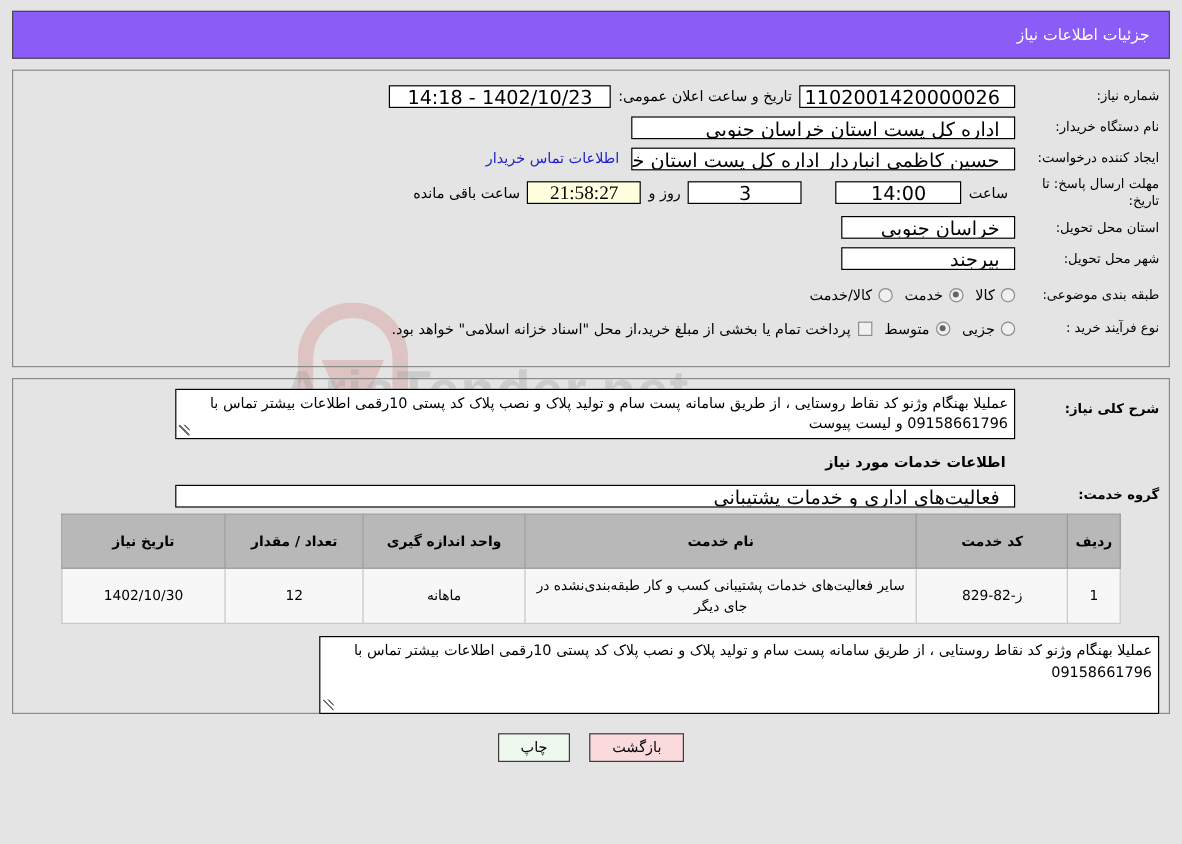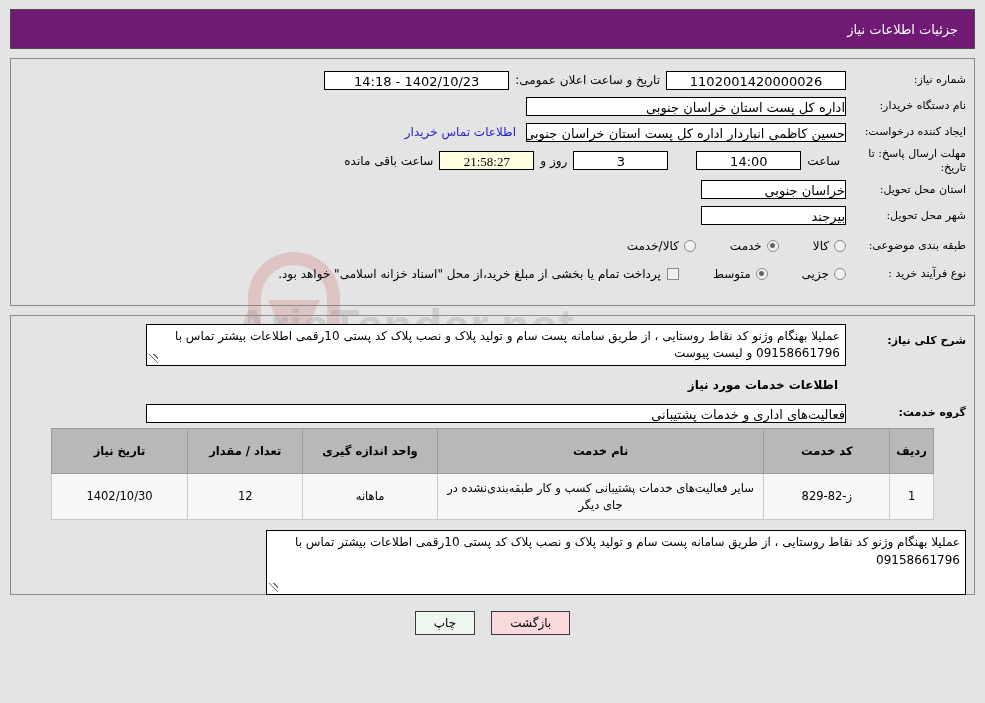--- a/index.html
+++ b/index.html
@@ -58,21 +58,21 @@
   }
 
   
   .page {
     position: relative;
     z-index: 2;
     padding: 9px 10px 0 10px;
     box-sizing: border-box;
   }
   .title-bar {
-    background: #701a75;
+    background: #8b5cf6;
     border: 1px solid #4a4a4a;
     height: 40px;
     line-height: 40px;
     color: #ffffff;
     font-size: 13px;
     padding: 0 16px;
     box-sizing: border-box;
     text-align: right;
   }
 
@@ -104,22 +104,22 @@
     font-size: 11px;
     white-space: normal;
     line-height: 1.25;
   }
   .lbl-b { font-weight: bold; }
   .fld {
     border: 1px solid #000;
     background: #fff;
     height: 19px;
     line-height: 19px;
-    font-size: 13px;
-    padding: 0 0;
+    font-size: 16px;
+    padding: 0 12px;
     box-sizing: border-box;
     text-align: right;
     overflow: hidden;
     white-space: nowrap;
   }
   .fld-center { text-align: center; }
   .w-num     { width: 180px; }
   .w-org     { width: 320px; }
   .w-person  { width: 320px; }
   .w-date    { width: 160px; }
@@ -146,21 +146,21 @@
   
   .radio-group {
     display: flex;
     flex-direction: row;
     align-items: center;
   }
   .radio-opt {
     display: flex;
     flex-direction: row;
     align-items: center;
-    margin-left: 34px;
+    margin-left: 10px;
     white-space: nowrap;
   }
   .radio {
     width: 12px;
     height: 12px;
     border-radius: 50%;
     border: 1px solid #8c8c8c;
     background: #f0f0f0;
     margin-left: 5px;
     box-sizing: border-box;

